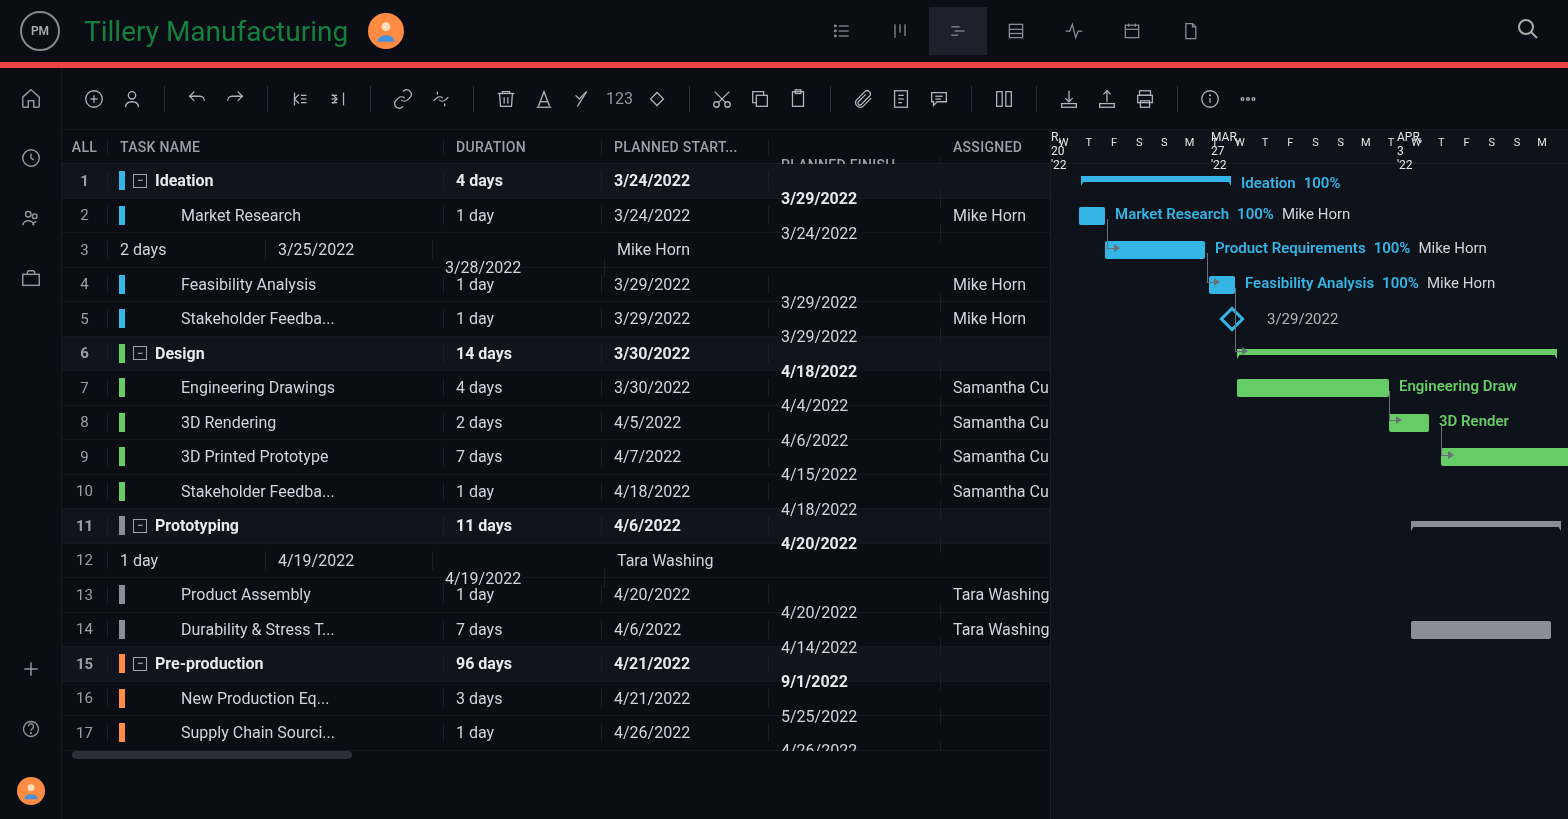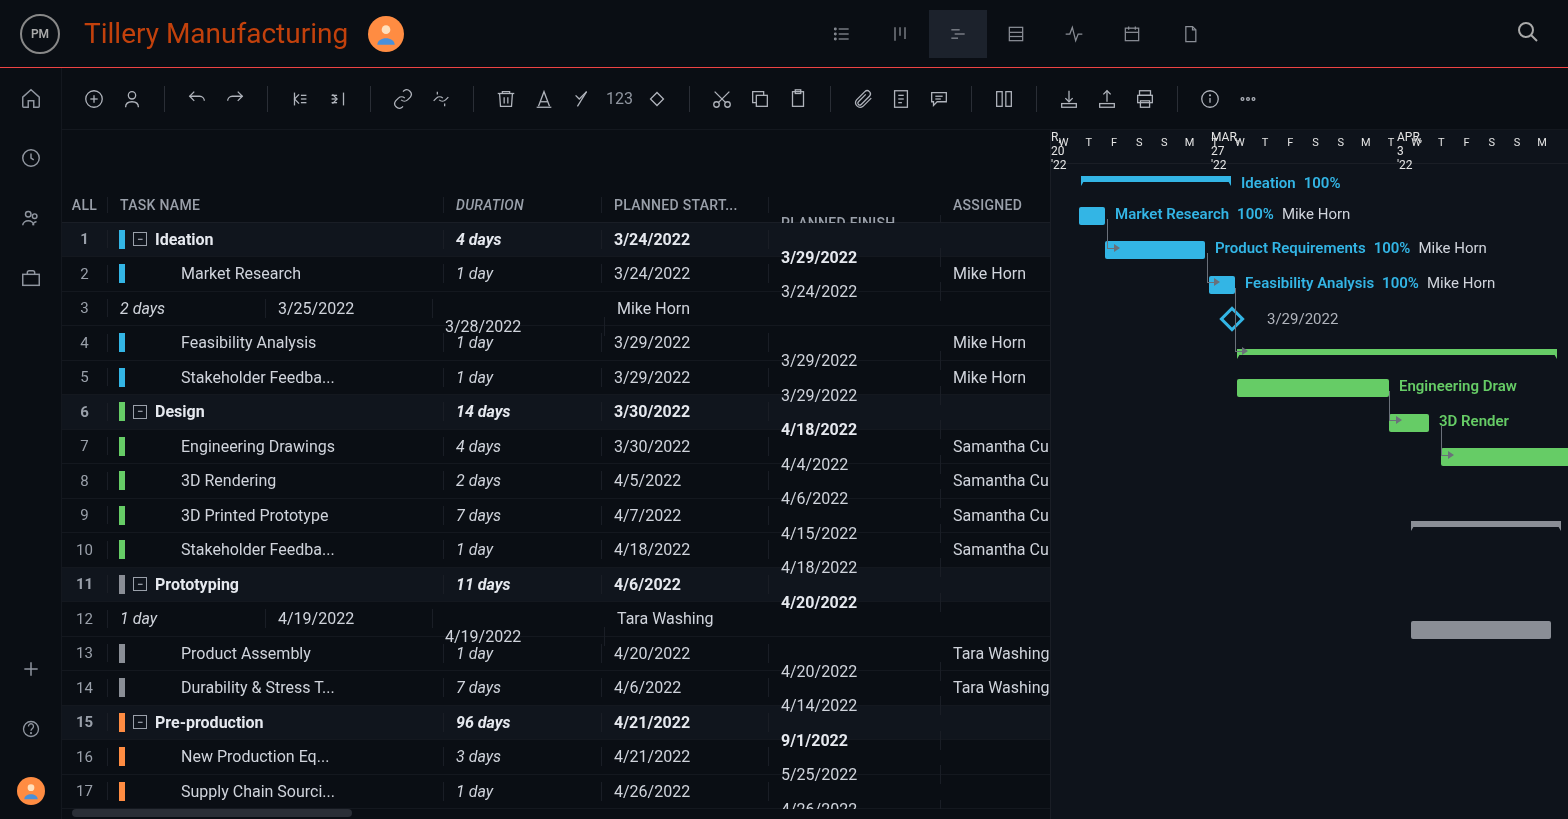--- a/index.html
+++ b/index.html
@@ -1,22 +1,22 @@
 <!DOCTYPE html>
 <html><head>
 <meta charset="utf-8">
 <style>
 * { margin:0; padding:0; box-sizing:border-box; font-family:-apple-system,BlinkMacSystemFont,"Segoe UI",Roboto,sans-serif; }
 body { background:#0a0e14; color:#c8ccd4; width:1568px; height:819px; overflow:hidden; }
 .app { display:flex; flex-direction:column; height:100%; }
 
 
-.header { display:flex; align-items:center; height:68px; padding:0 20px; border-bottom:1px solid #ef4444; }
+.header { display:flex; align-items:center; height:68px; padding:0 20px; border-bottom:6px solid #ef4444; }
 .logo { width:40px; height:40px; border:2px solid #888; border-radius:50%; display:flex; align-items:center; justify-content:center; font-size:12px; font-weight:600; color:#aaa; margin-right:24px; }
-.title { font-size:28px; font-weight:400; color:#c2410c; margin-right:20px; }
+.title { font-size:28px; font-weight:400; color:#15803d; margin-right:20px; }
 .avatar-sm { width:36px; height:36px; border-radius:50%; background:#ff8c42; display:flex; align-items:center; justify-content:center; margin-right:auto; }
 .avatar-sm svg { width:26px; height:26px; }
 .view-tabs { display:flex; gap:0; margin-right:auto; margin-left:120px; }
 .view-tab { width:58px; height:48px; display:flex; align-items:center; justify-content:center; color:#8a8e96; cursor:pointer; }
 .view-tab.active { background:#1c222c; }
 .view-tab svg { width:20px;height:20px;stroke:currentColor;fill:none;stroke-width:1.5; }
 .search-btn { color:#aaa; padding:8px; cursor:pointer; }
 
 
 .body { display:flex; flex:1; overflow:hidden; }
@@ -31,28 +31,28 @@
 
 
 .toolbar { height:62px; display:flex; align-items:center; padding:0 18px; gap:10px; color:#b0b4bc; border-bottom:1px solid #14181f; }
 .tb { width:28px;height:28px;display:flex;align-items:center;justify-content:center;cursor:pointer;color:#b0b4bc; }
 .tb svg{width:22px;height:22px;stroke:currentColor;fill:none;stroke-width:1.4;}
 .tb-sep { width:1px; height:26px; background:#2a2e36; margin:0 8px; }
 .tb-num { font-size:16px;color:#9096a0; }
 
 
 .content { flex:1; display:flex; overflow:hidden; }
-.grid { width:988px; overflow:hidden; display:flex; flex-direction:column;justify-content:flex-end; }
+.grid { width:988px; overflow:hidden; display:flex; flex-direction:column; }
 .timeline { flex:1; background:#0e131b; overflow:hidden; position:relative; border-left:1px solid #1a1e26; }
 
 
 .thead { display:flex; height:34px; align-items:center; font-size:14px; color:#9aa0aa; border-bottom:1px solid #1a1e26; font-weight:500; letter-spacing:.3px; }
 .col-n { width:46px; text-align:center; border-right:1px solid #1a1e26; }
 .col-name { width:336px; padding-left:12px; border-right:1px solid #1a1e26; }
-.col-dur { width:158px; padding-left:12px; border-right:1px solid #1a1e26;font-style:italic; }
+.col-dur { width:158px; padding-left:12px; border-right:1px solid #1a1e26; }
 .col-start { width:167px; padding-left:12px; border-right:1px solid #1a1e26; }
 .col-fin { width:172px; padding-left:12px; border-right:1px solid #1a1e26;margin-top:36px; }
 .col-asg { flex:1; padding-left:12px; }
 
 .row { display:flex; height:34.5px; align-items:center; border-bottom:1px solid #14181f; font-size:16px; color:#d0d4dc; }
 .row .col-n { font-size:15px; color:#9aa0aa; }
 .row.group { font-weight:700; background:#10151d; color:#e6e9ef; }
 .row .col-name { display:flex; align-items:center; gap:8px; overflow:hidden; white-space:nowrap; }
 .row .col-name .txt { overflow:hidden; text-overflow:ellipsis; }
 .color-bar { width:6px; align-self:stretch; margin-left:-1px; flex-shrink:0; }

